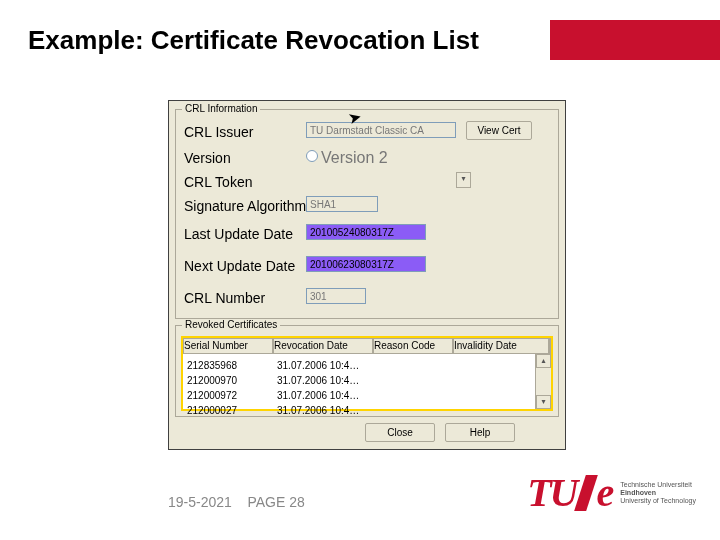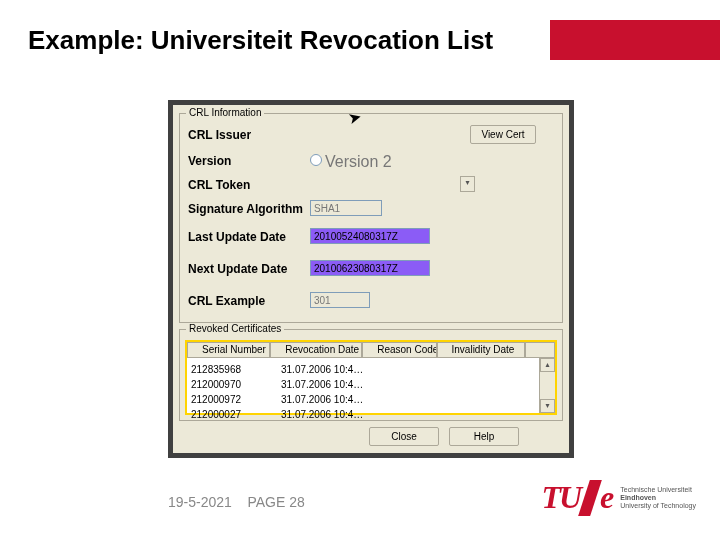--- a/index.html
+++ b/index.html
@@ -1,77 +1,78 @@
 <!DOCTYPE html>
 <html><head>
 <meta charset="utf-8">
 <style>
   html,body{margin:0;padding:0;width:720px;height:540px;font-family:Arial,Helvetica,sans-serif;background:#fff;color:#000;overflow:hidden}
   .slide{position:relative;width:720px;height:540px}
   .titlebar{position:absolute;left:0;top:20px;width:100%;height:50px}
   .redbar{position:absolute;right:0;top:0;width:170px;height:40px;background:#c8102e}
   .title{position:absolute;left:28px;top:5px;font-size:26px;font-weight:bold;color:#000}
-  .dialog{position:absolute;left:168px;top:100px;width:396px;height:348px;background:#ece9d8;border:5px solid #404040;font-family:Tahoma,Arial,sans-serif;font-size:10px}
+  .dialog{position:absolute;left:168px;top:100px;width:396px;height:348px;background:#ece9d8;border:1px solid #404040;font-family:Tahoma,Arial,sans-serif;font-size:10px}
   .gbox{position:absolute;border:1px solid #aca899}
   .gbox .legend{position:absolute;top:-7px;left:6px;background:#ece9d8;padding:0 3px;font-size:10px}
-  .lbl{position:absolute;font-size:12px;font-weight:bold}
+  .lbl{position:absolute;font-size:14px;font-weight:normal}
   .field{position:absolute;height:16px;border:1px solid #7f9db9;background:#8b5cf6;font-size:10px;line-height:16px;padding:0 3px;box-sizing:border-box}
   .field.dis{background:#ece9d8;color:#777}
   .drop{position:absolute;width:15px;height:16px;border:1px solid #aca899;background:#ece9d8;box-sizing:border-box;text-align:center;line-height:12px;font-size:8px;color:#555}
   .btn{position:absolute;height:19px;border:1px solid #aca899;background:#ece9d8;font-size:10px;text-align:center;line-height:17px;box-sizing:border-box;border-radius:2px;cursor:pointer}
   .radio{position:absolute;width:10px;height:10px;border:1px solid #7f9db9;border-radius:50%;background:#fff}
   .table{position:absolute;left:5px;top:10px;right:5px;bottom:5px;border:2px solid #ffd400;background:#fff}
   .thead{display:flex;height:16px;font-size:10px}
-  .th{border:1px solid #aca899;background:#ece9d8;padding:0 14px;line-height:14px;box-sizing:border-box;white-space:nowrap;overflow:hidden}
+  .th{border:1px solid #aca899;background:#ece9d8;padding:0 0;line-height:14px;box-sizing:border-box;white-space:nowrap;overflow:hidden}
   .tbody{font-size:10px}
   .tr{display:flex;height:15px;line-height:15px}
   .td{padding:4px 4px;box-sizing:border-box;white-space:nowrap;overflow:hidden}
   .scroll{position:absolute;right:0;top:16px;bottom:0;width:15px;background:#ece9d8;border-left:1px solid #aca899}
   .sbtn{position:absolute;left:0;width:15px;height:14px;background:#ece9d8;border:1px solid #aca899;box-sizing:border-box;font-size:8px;text-align:center;line-height:12px;color:#555}
   .footer{position:absolute;left:168px;bottom:30px;font-size:14px;color:#888}
   .logo{position:absolute;right:24px;bottom:24px;display:flex;align-items:center}
-  .logomark{font-family:Georgia,serif;font-size:32px;color:#c8102e;font-style:italic;font-weight:bold;letter-spacing:-2px}
+  .logomark{font-family:Georgia,serif;font-size:40px;color:#c8102e;font-style:italic;font-weight:bold;letter-spacing:-2px}
   .logoslash{display:inline-block;width:12px;height:36px;background:#c8102e;transform:skewX(-18deg);margin:0 4px;position:relative}
   .logotxt{font-size:7px;line-height:8px;color:#555;margin-left:8px}
   .cursor{position:absolute;left:348px;top:108px;font-size:16px;color:#000;transform:rotate(-15deg)}
 </style>
 </head>
 <body>
 
 <div class="slide">
   <div class="titlebar">
     <div class="redbar"></div>
-    <div class="title">Example: Universiteit Revocation List</div>
+    <div class="title">Example: Certificate Revocation List</div>
   </div>
 
   <div class="dialog">
 
     <div class="gbox" style="left:6px;top:8px;width:382px;height:208px">
       <div class="legend">CRL Information</div>
 
       <div class="lbl" style="left:8px;top:14px">CRL Issuer</div>
+      <div class="field dis" style="left:130px;top:12px;width:150px">TU Darmstadt Classic CA</div>
       <div class="btn" style="left:290px;top:11px;width:66px">View Cert</div>
 
       <div class="lbl" style="left:8px;top:40px">Version</div>
       <div class="radio" style="left:130px;top:40px"></div>
       <div style="position:absolute;left:145px;top:39px;font-size:16px;color:#777">Version 2</div>
 
       <div class="lbl" style="left:8px;top:64px">CRL Token</div>
       <div class="drop" style="left:280px;top:62px">▾</div>
 
       <div class="lbl" style="left:8px;top:88px">Signature Algorithm</div>
       <div class="field dis" style="left:130px;top:86px;width:72px">SHA1</div>
 
       <div class="lbl" style="left:8px;top:116px">Last Update Date</div>
       <div class="field" style="left:130px;top:114px;width:120px">20100524080317Z</div>
 
       <div class="lbl" style="left:8px;top:148px">Next Update Date</div>
       <div class="field" style="left:130px;top:146px;width:120px">20100623080317Z</div>
 
-      <div class="lbl" style="left:8px;top:180px">CRL Example</div>
+      <div class="lbl" style="left:8px;top:180px">CRL Number</div>
       <div class="field dis" style="left:130px;top:178px;width:60px">301</div>
     </div>
 
     <div class="gbox" style="left:6px;top:224px;width:382px;height:90px">
       <div class="legend">Revoked Certificates</div>
       <div class="table">
         <div class="thead">
           <div class="th" style="width:90px">Serial Number</div>
           <div class="th" style="width:100px">Revocation Date</div>
           <div class="th" style="width:80px">Reason Code</div>

